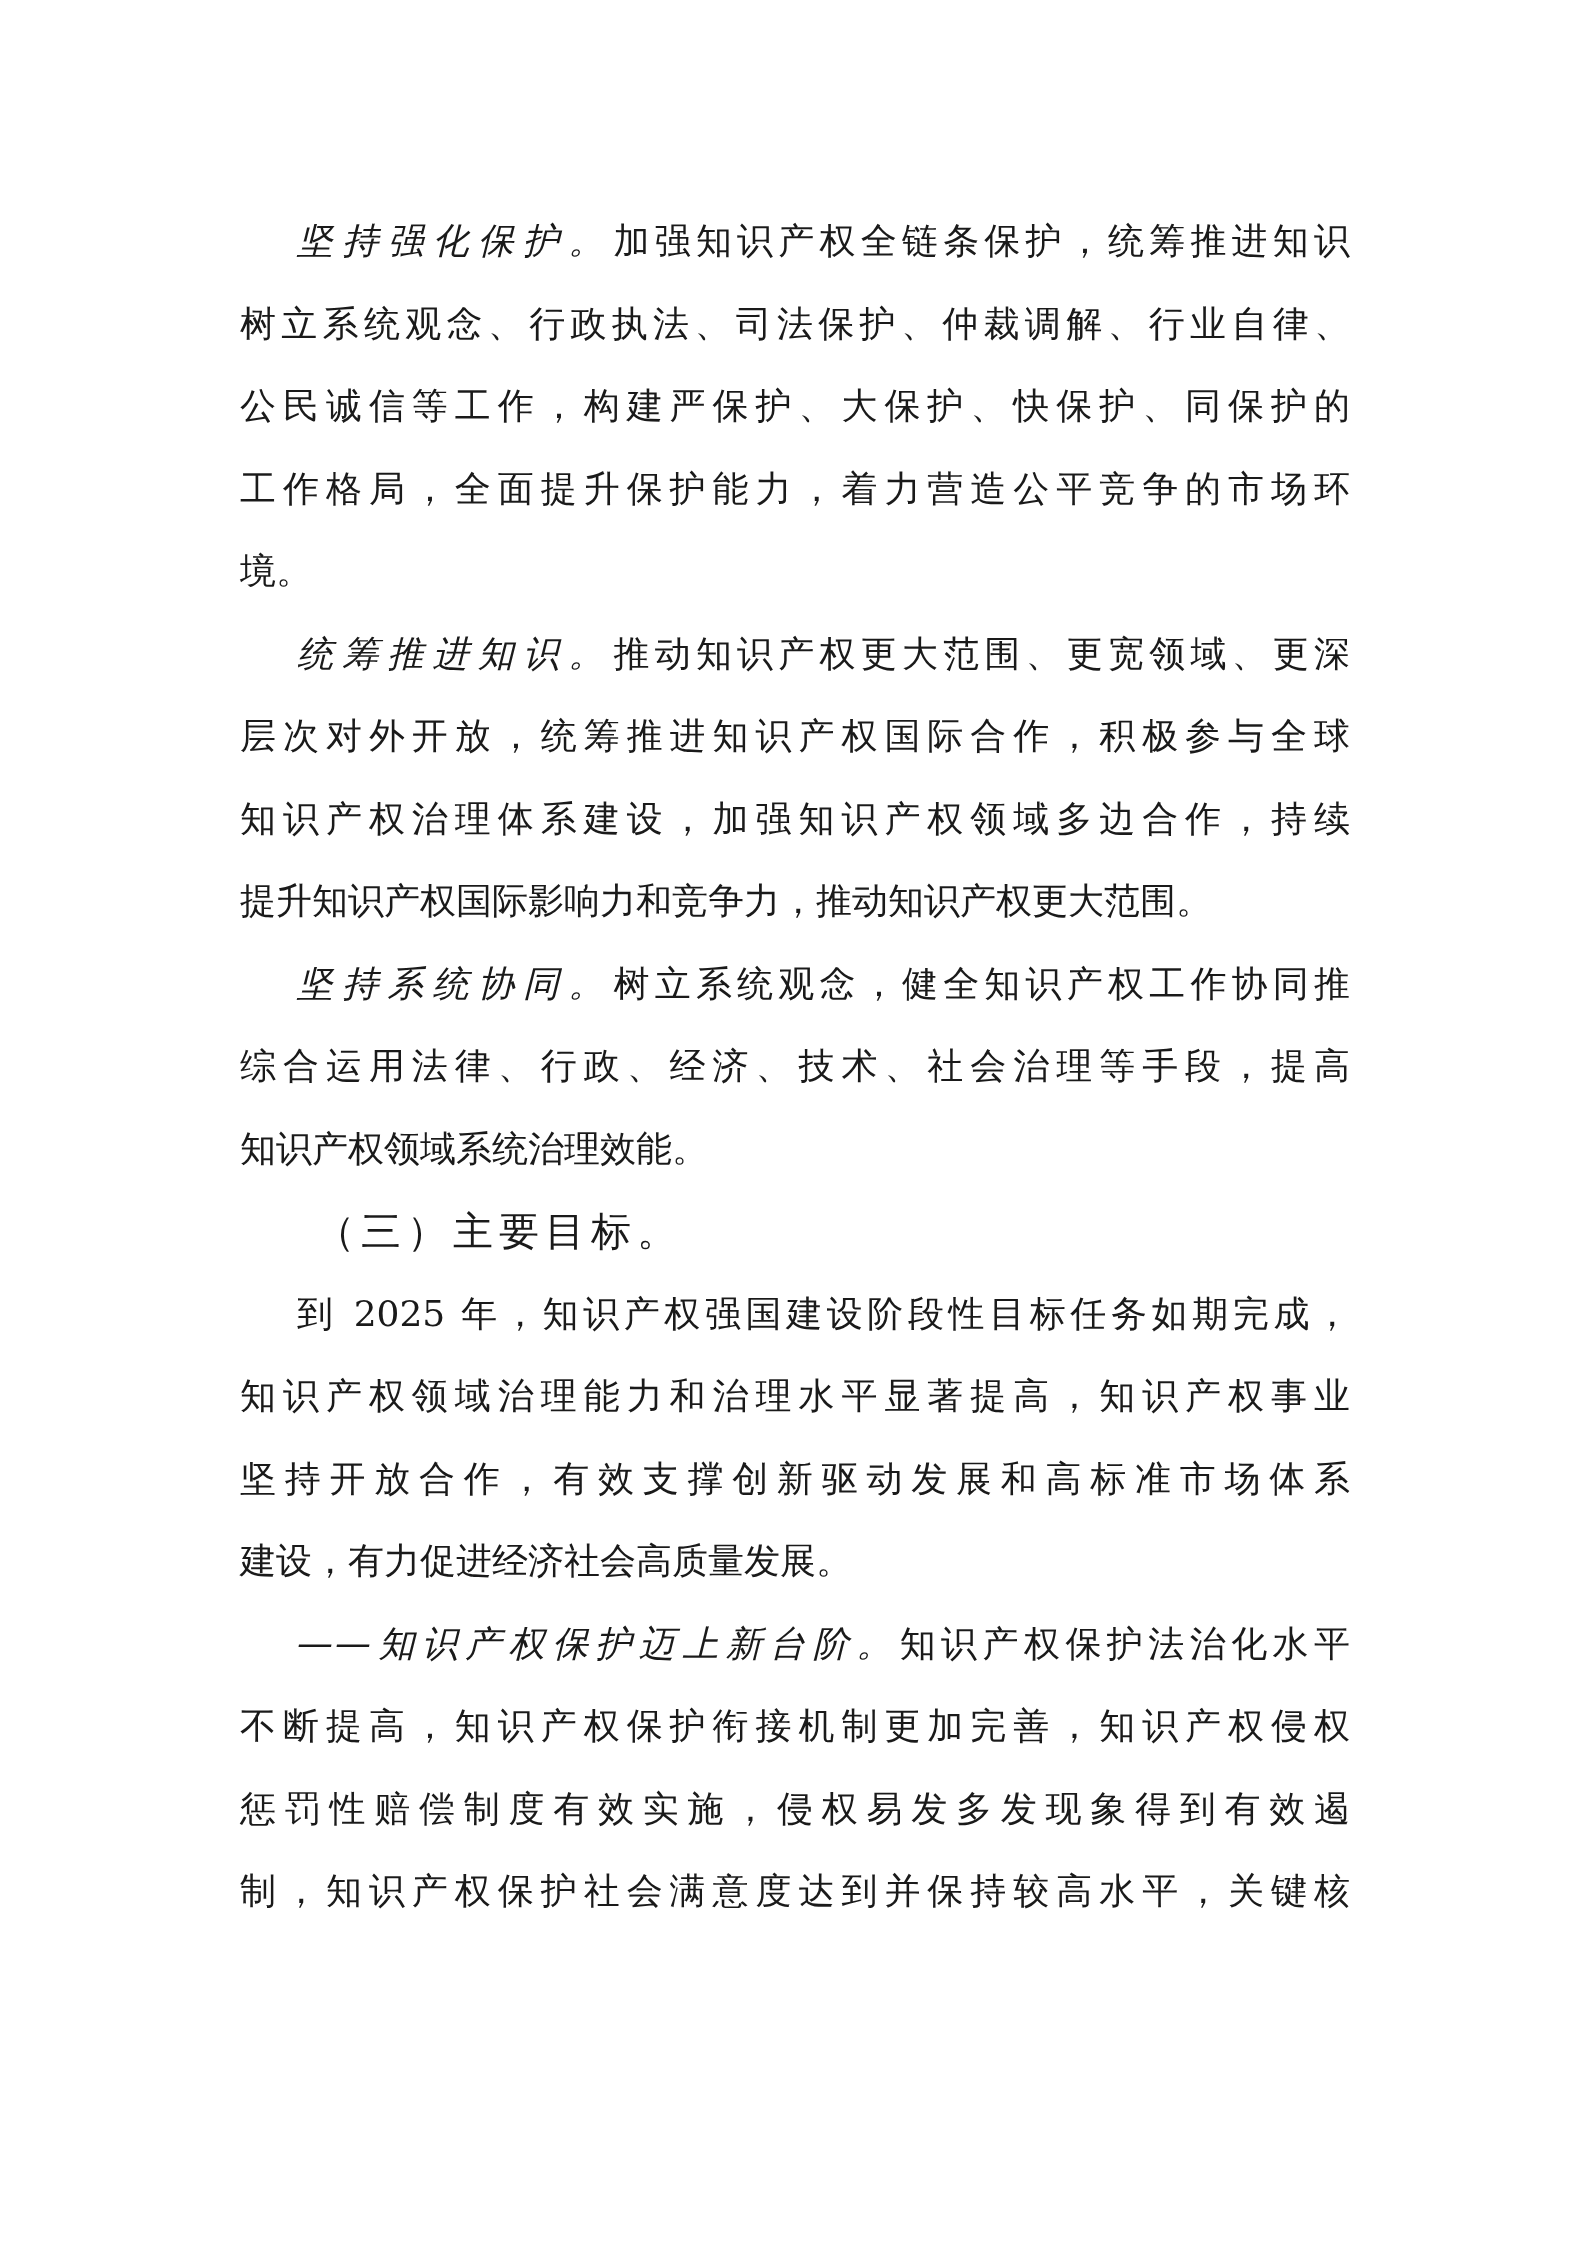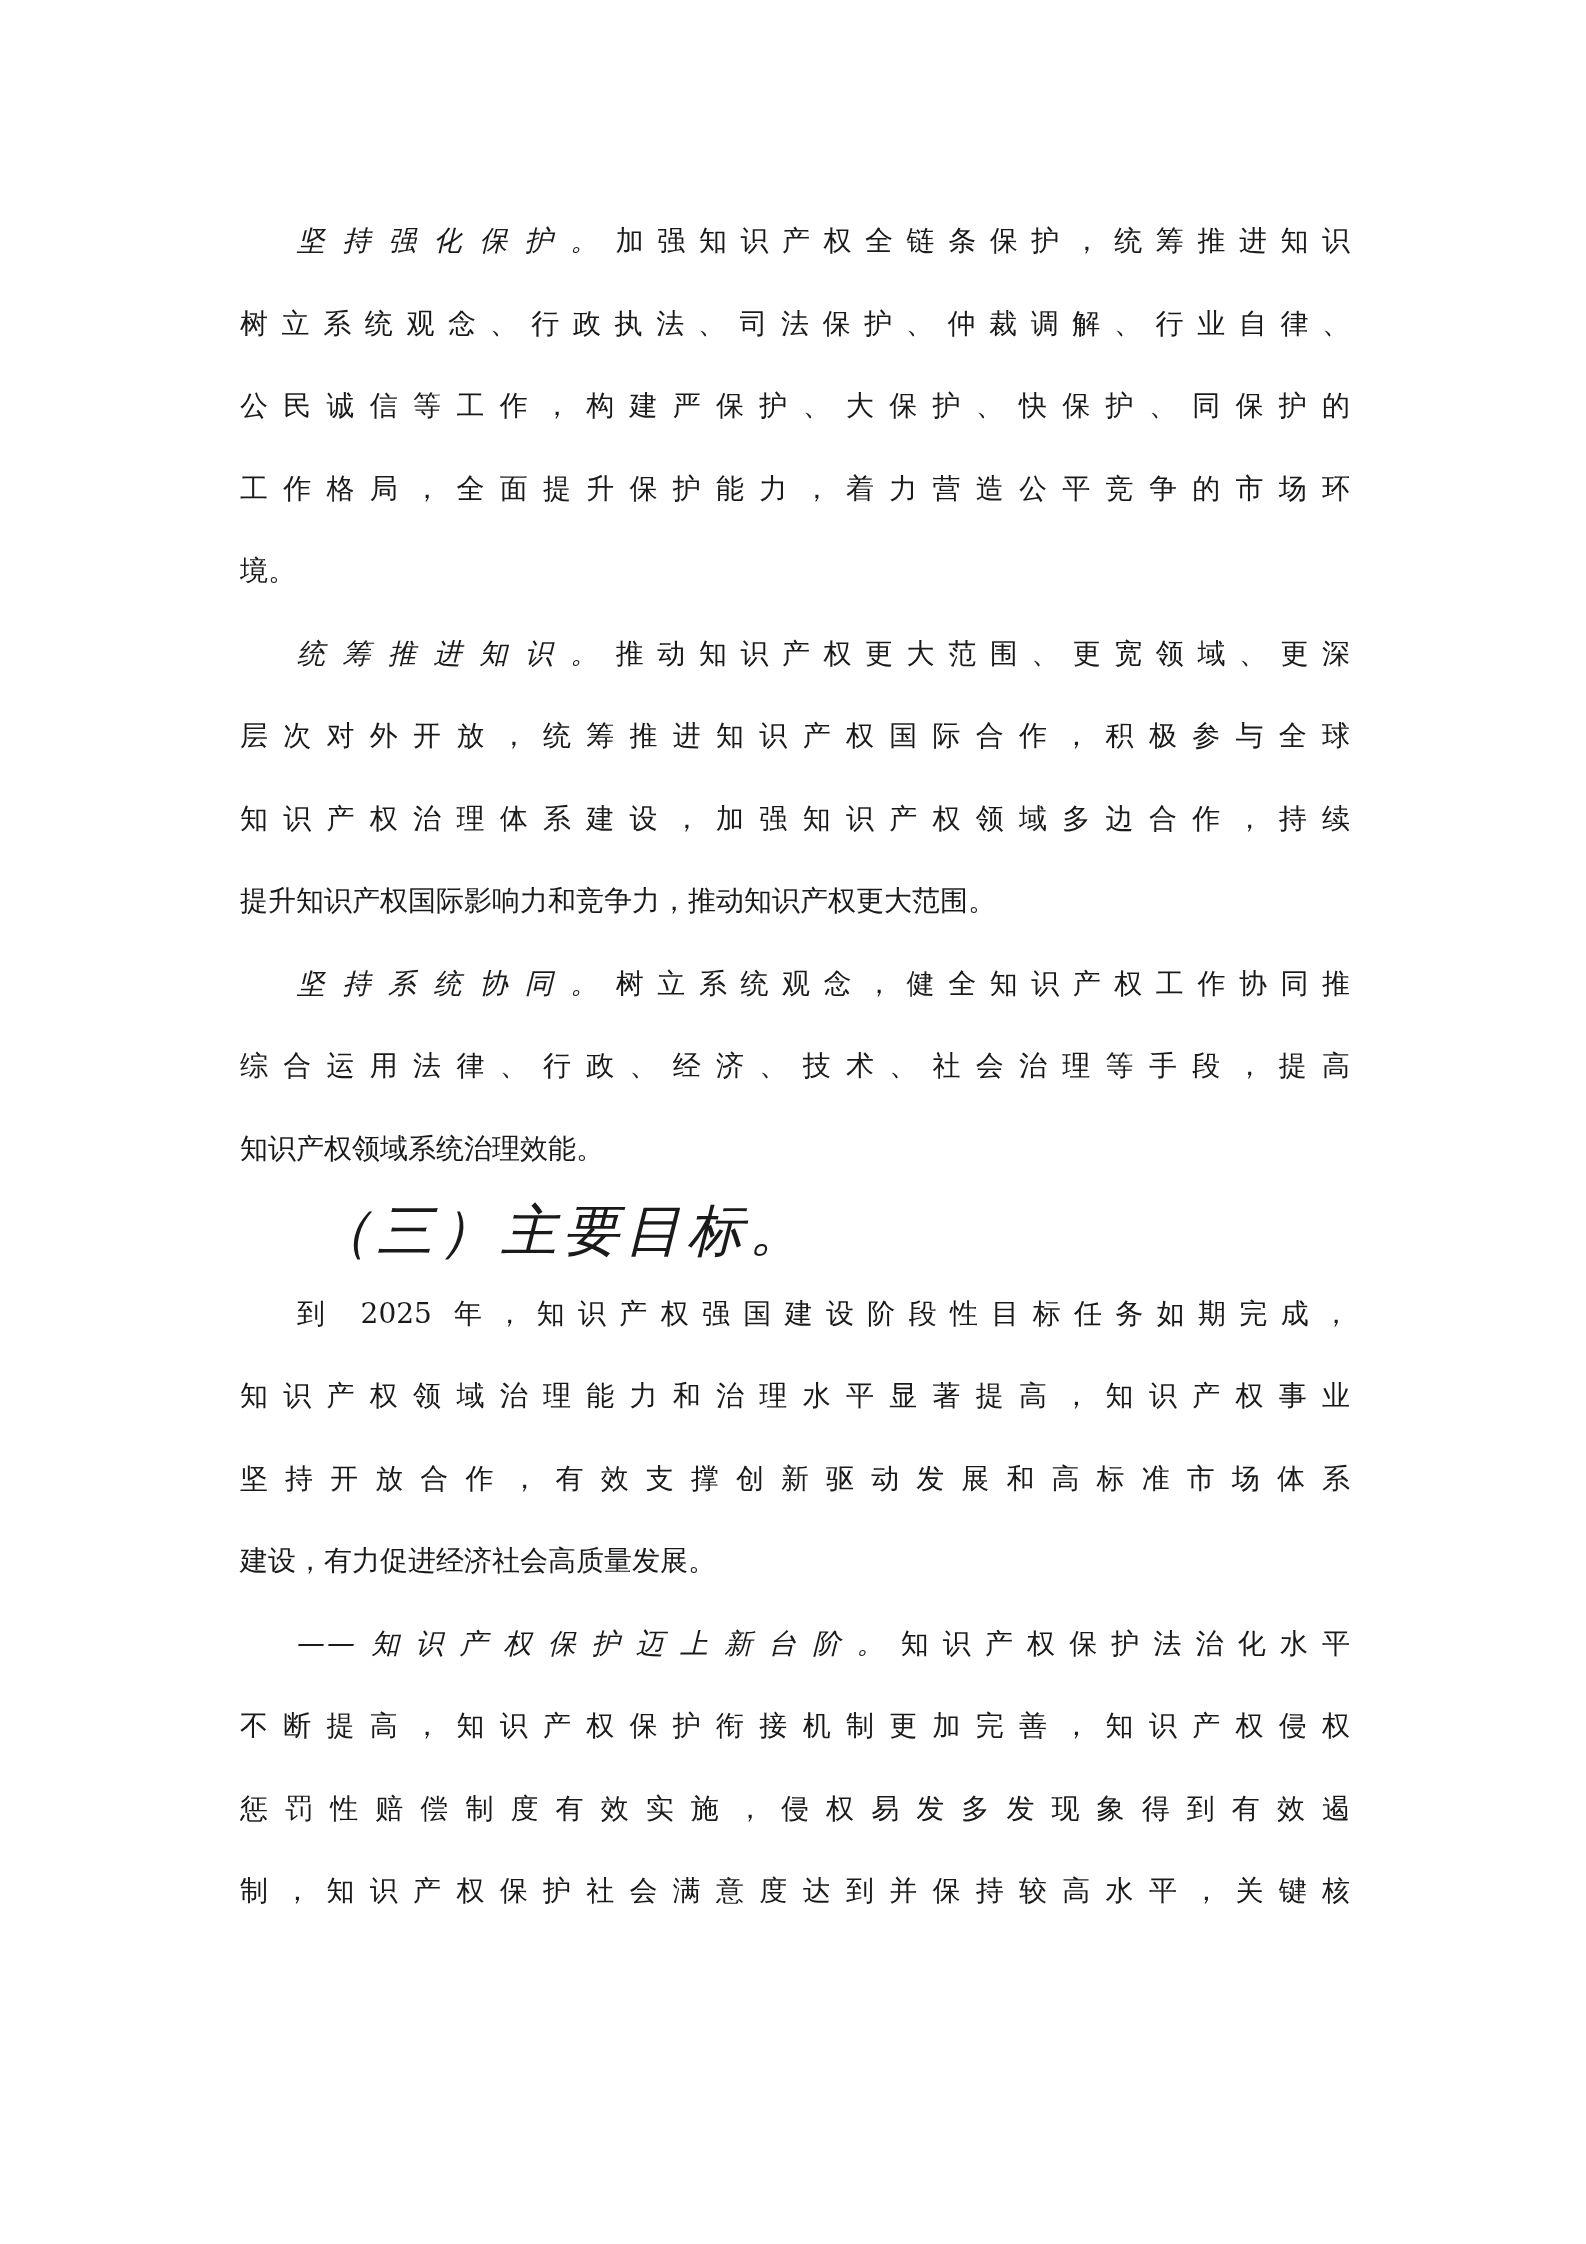--- a/index.html
+++ b/index.html
@@ -15,44 +15,43 @@
     font-family: "DejaVu Serif", "Liberation Serif", serif;
     color: #1a1a1a;
   }
   .page {
     position: absolute;
     left: 240px;
     top: 200px;
     width: 1110px;
   }
   .para {
-    font-size: 28px;
+    font-size: 36px;
     line-height: 82.5px;
     margin: 0;
     text-align: justify;
     text-justify: inter-character;
     letter-spacing: 0px;
   }
   .indent {
     text-indent: 57px;
   }
   .lead {
     font-family: "DejaVu Sans", "Liberation Sans", sans-serif;
     font-weight: normal;
     letter-spacing: 4px;
     font-style: italic;
   }
   .heading {
-    font-size: 56px;
+    font-size: 40px;
     line-height: 82.5px;
     margin: 0;
     padding-left: 75px;
     font-family: "DejaVu Sans", "Liberation Sans", sans-serif;
     letter-spacing: 6px;
-    font-style: italic;
   }
   .line {
     display: block;
     white-space: nowrap;
     text-align-last: justify;
   }
   .line.last {
     text-align-last: left;
   }
 </style>

